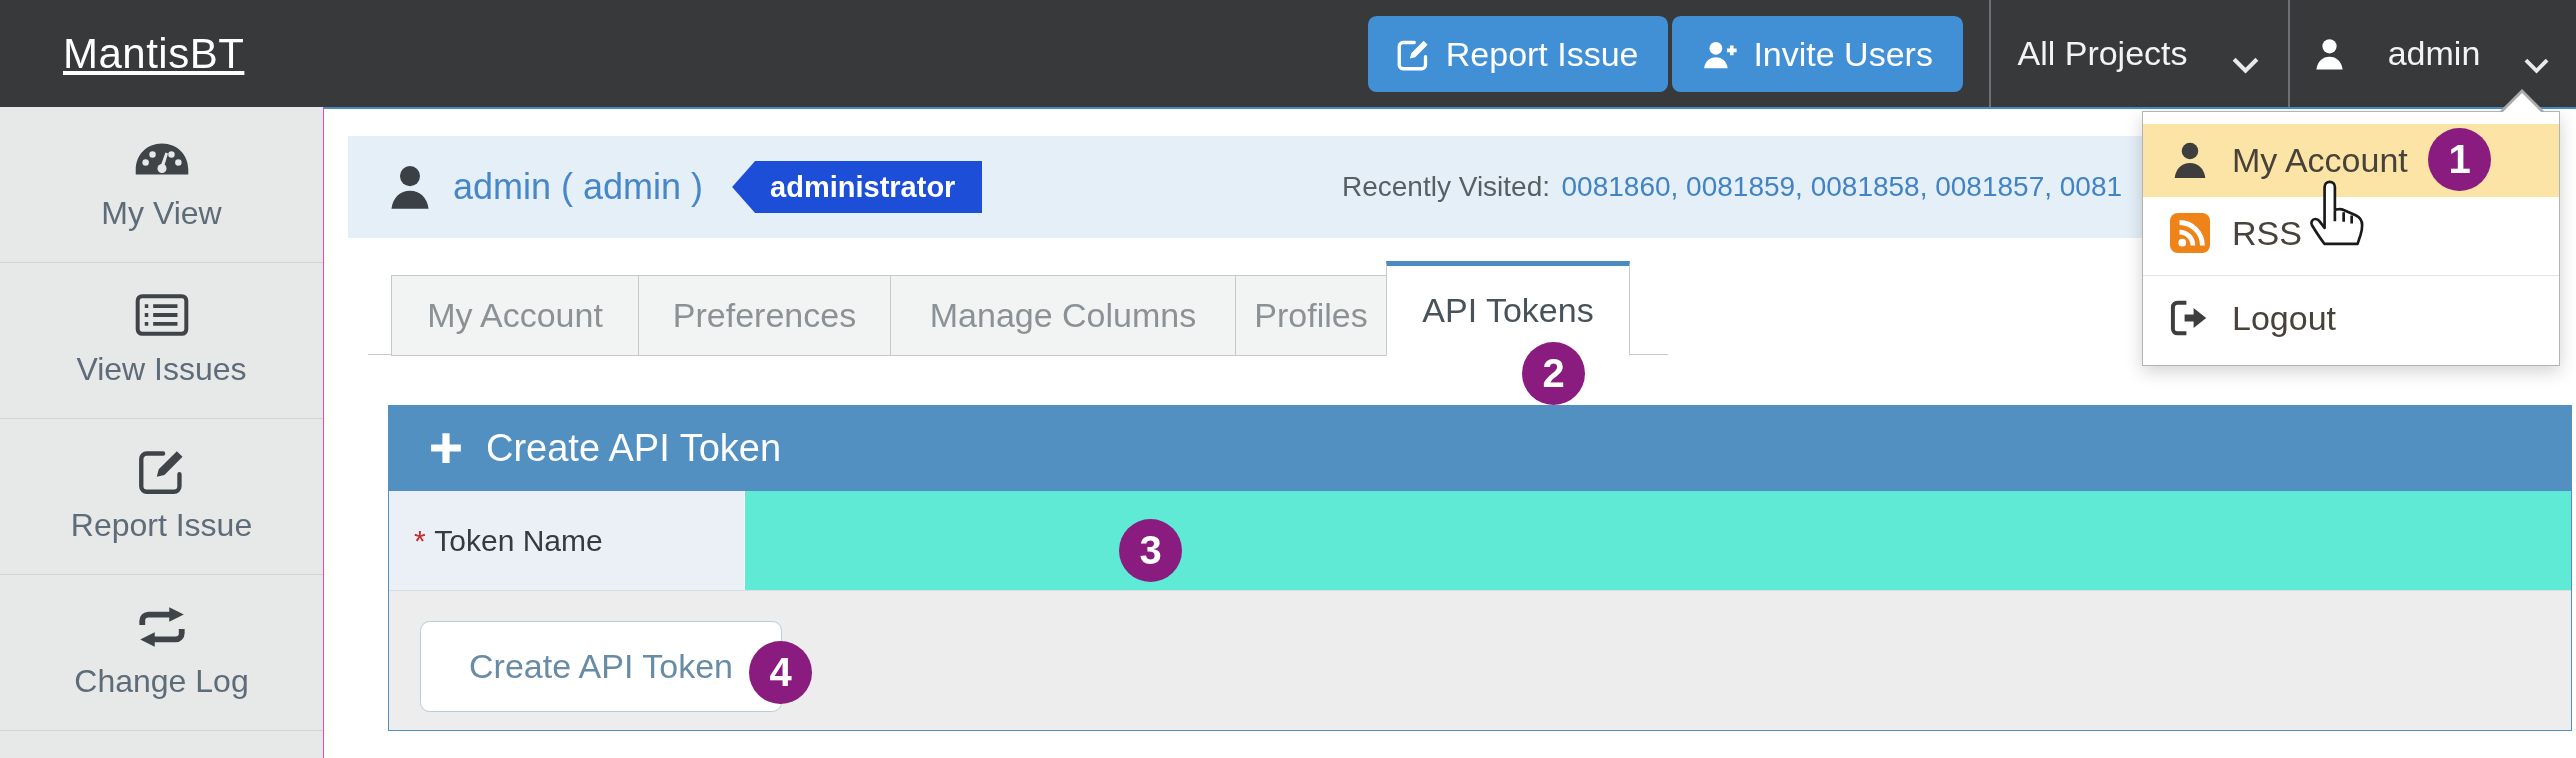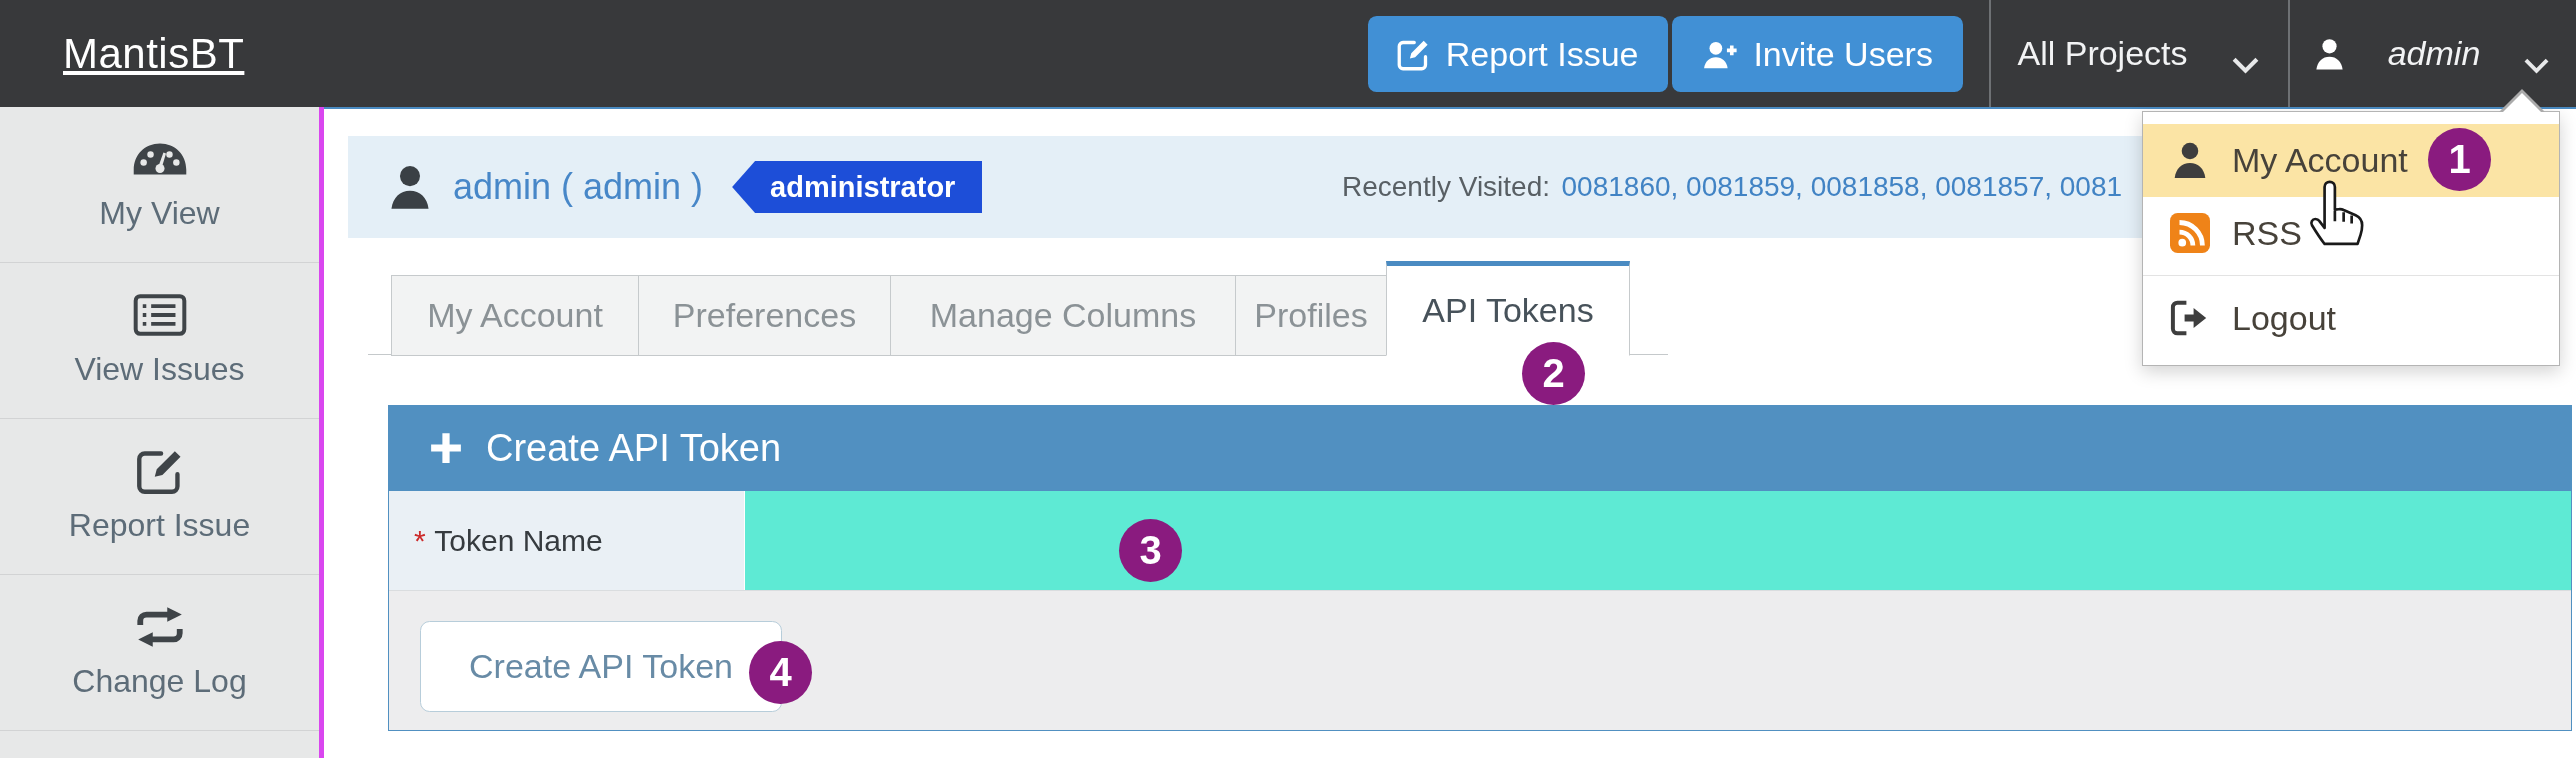--- a/index.html
+++ b/index.html
@@ -14,27 +14,27 @@
     color:#fff; font-size:42px; letter-spacing:0.5px;text-decoration:underline; }
   .nav-btn { position:absolute; top:16.3px; height:76px; background:#4190d5; border-radius:8.6px;
     color:#fff; font-size:34px; display:flex; align-items:center; justify-content:center; gap:15.3px;
     border:none; cursor:pointer; }
   #btn-report { left:1368px; width:300px; }
   #btn-invite { left:1672px; width:291px; }
   .nav-sep { position:absolute; top:0; width:1.9px; height:107px; background:#6e7174; }
   .nav-drop { position:absolute; top:0; height:107px; display:flex; align-items:center;
     justify-content:center; gap:43px; color:#f2f3f4; font-size:34px; cursor:pointer; }
   #project-drop { left:1991px; width:295px; }
-  #user-drop { left:2290px; width:286px;font-style:italic; }
+  #user-drop { left:2290px; width:286px; }
   .nav-icon { width:34px; height:34px; color:#fff; }
   .chev { width:29px; height:19px; color:#e8e9ea; }
 
   
   #sidebar { position:absolute; left:0; top:107px; width:324px; height:651px;
-    background:#e7e8e8; border-right:5px solid #d946ef; }
+    background:#e7e8e8; border-right:1px solid #d946ef; }
   .side-item { width:100%; height:156px; border-bottom:1px solid #d2d3d4; display:flex;
     flex-direction:column; align-items:center; justify-content:center; gap:14.4px; cursor:pointer; }
   .side-item .s-icon { width:56px; height:44px; color:#3f4448; display:flex; align-items:center; justify-content:center; }
   .side-item .s-label { font-size:32px; color:#5d6c78; }
 
   
   #main { position:absolute; left:324px; top:107px; width:2252px; height:651px;
     background:#fff; border-top:2.9px solid #4a8bc2; }
 
   

